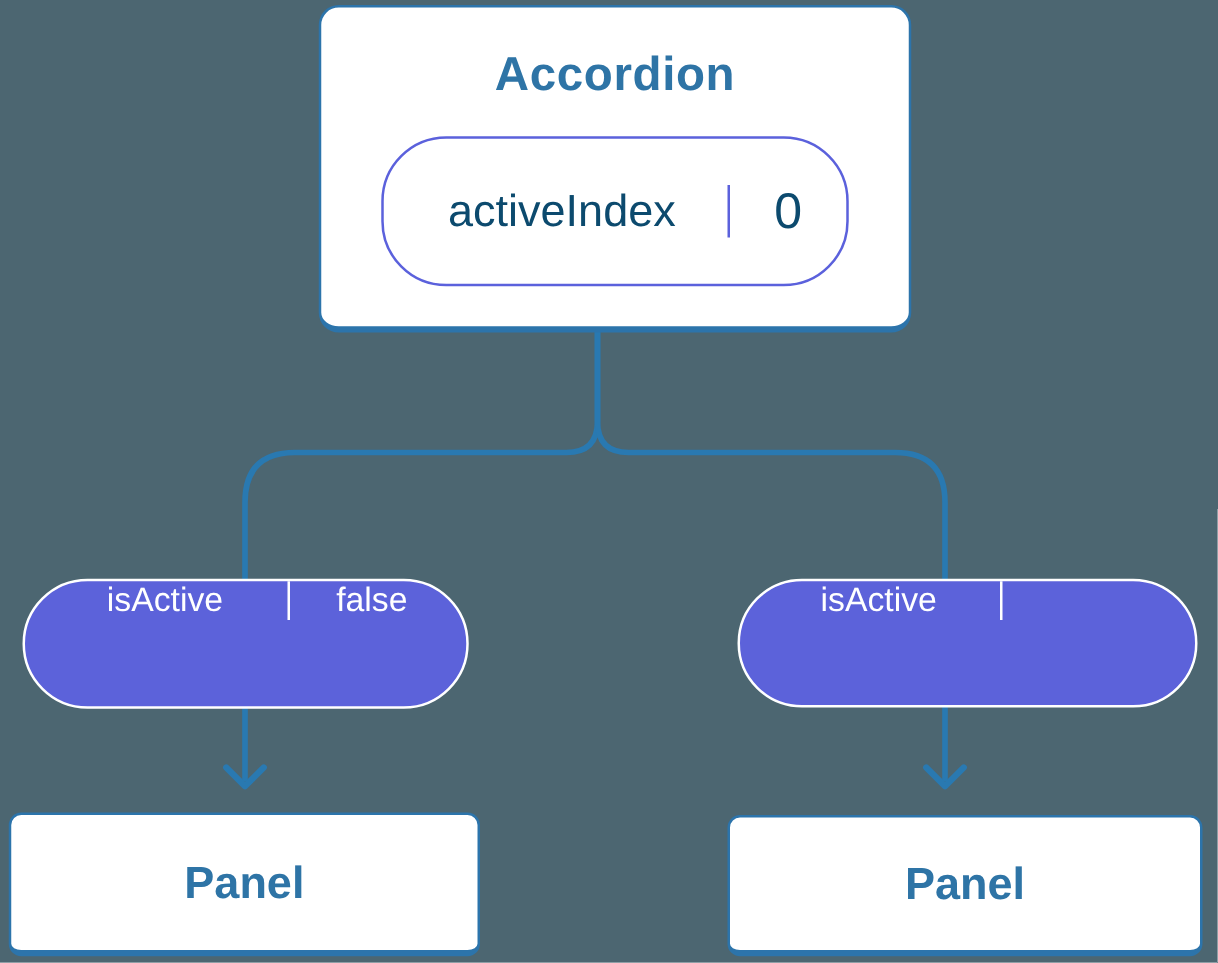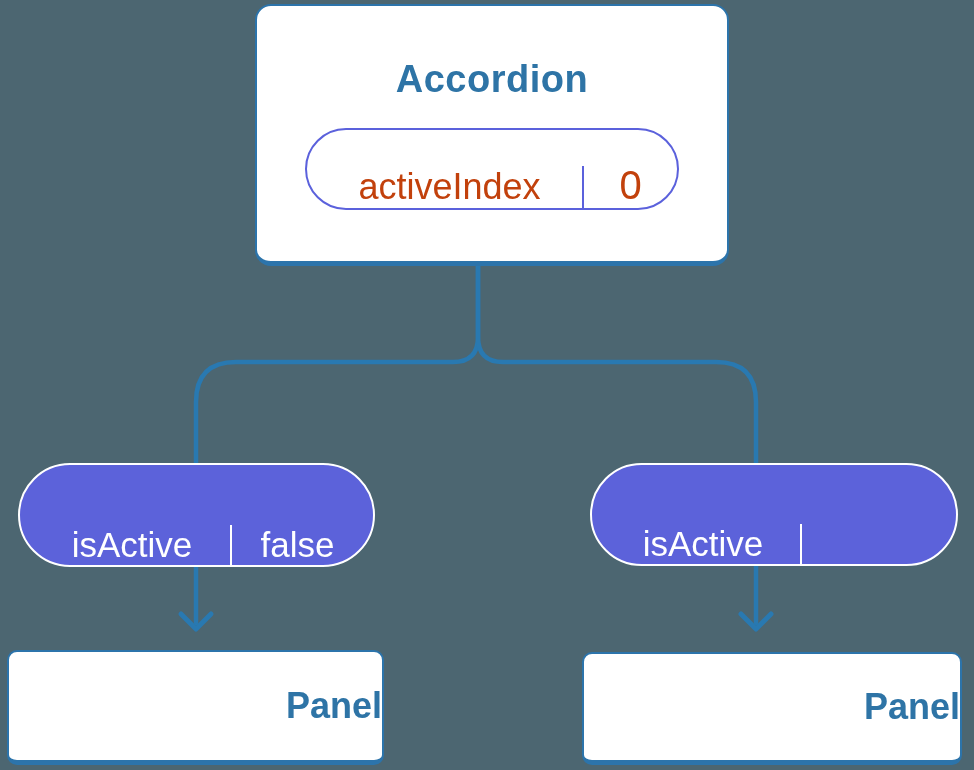--- a/index.html
+++ b/index.html
@@ -41,27 +41,27 @@
   }
   .card-title {
     font-size: 38px;
     font-weight: 600;
     color: #2E74A6;
     line-height: 44px;
     letter-spacing: 0.5px;
   }
   .prop-pill {
     box-sizing: border-box;
-    width: 374px; height: 82px;
+    width: 374px; height: 120px;
     border: 2.5px solid #5B61DC;
     border-radius: 52px;
     display: flex;
-    align-items: flex-end;
+    align-items: center;
     background: #FFFFFF;
-    color: #c2410c;
+    color: #0c4a6e;
     font-size: 36px;
   }
   .prop-pill .pill-name {
     box-sizing: border-box;
     width: 277px;
     border-right: 2px solid #5B61DC;
     display: flex;
     align-items: center;
     justify-content: center;
     padding-left: 10px;
@@ -74,23 +74,23 @@
     font-size: 40px;
   }
   
   .state-pill {
     position: absolute;
     box-sizing: border-box;
     background: #5C62DA;
     border: 2.5px solid #FFFFFF;
     border-radius: 60px;
     display: flex;
-    align-items: flex-end;
+    align-items: flex-start;
     color: #FFFFFF;
-    font-size: 35px;
+    font-size: 27px;
     z-index: 2;
   }
   .state-pill .pill-name {
     box-sizing: border-box;
     border-right: 2px solid #FFFFFF;
     display: flex;
     align-items: center;
     justify-content: center;
     padding-left: 14px;
   }
@@ -108,21 +108,21 @@
   
   .panel {
     position: absolute;
     box-sizing: border-box;
     background: #FFFFFF;
     border: 2px solid #2C74AB;
     border-bottom-width: 5px;
     border-radius: 10px;
     display: flex;
     align-items: center;
-    justify-content: flex-end;
+    justify-content: center;
     font-size: 36px;
     font-weight: 600;
     color: #2E74A6;
     z-index: 2;
   }
   .panel.left  { left: 7px;   top: 650px; width: 377px; height: 115px; }
   .panel.right { left: 582px; top: 652px; width: 380px; height: 113px; }
 </style>
 </head>
 <body>

